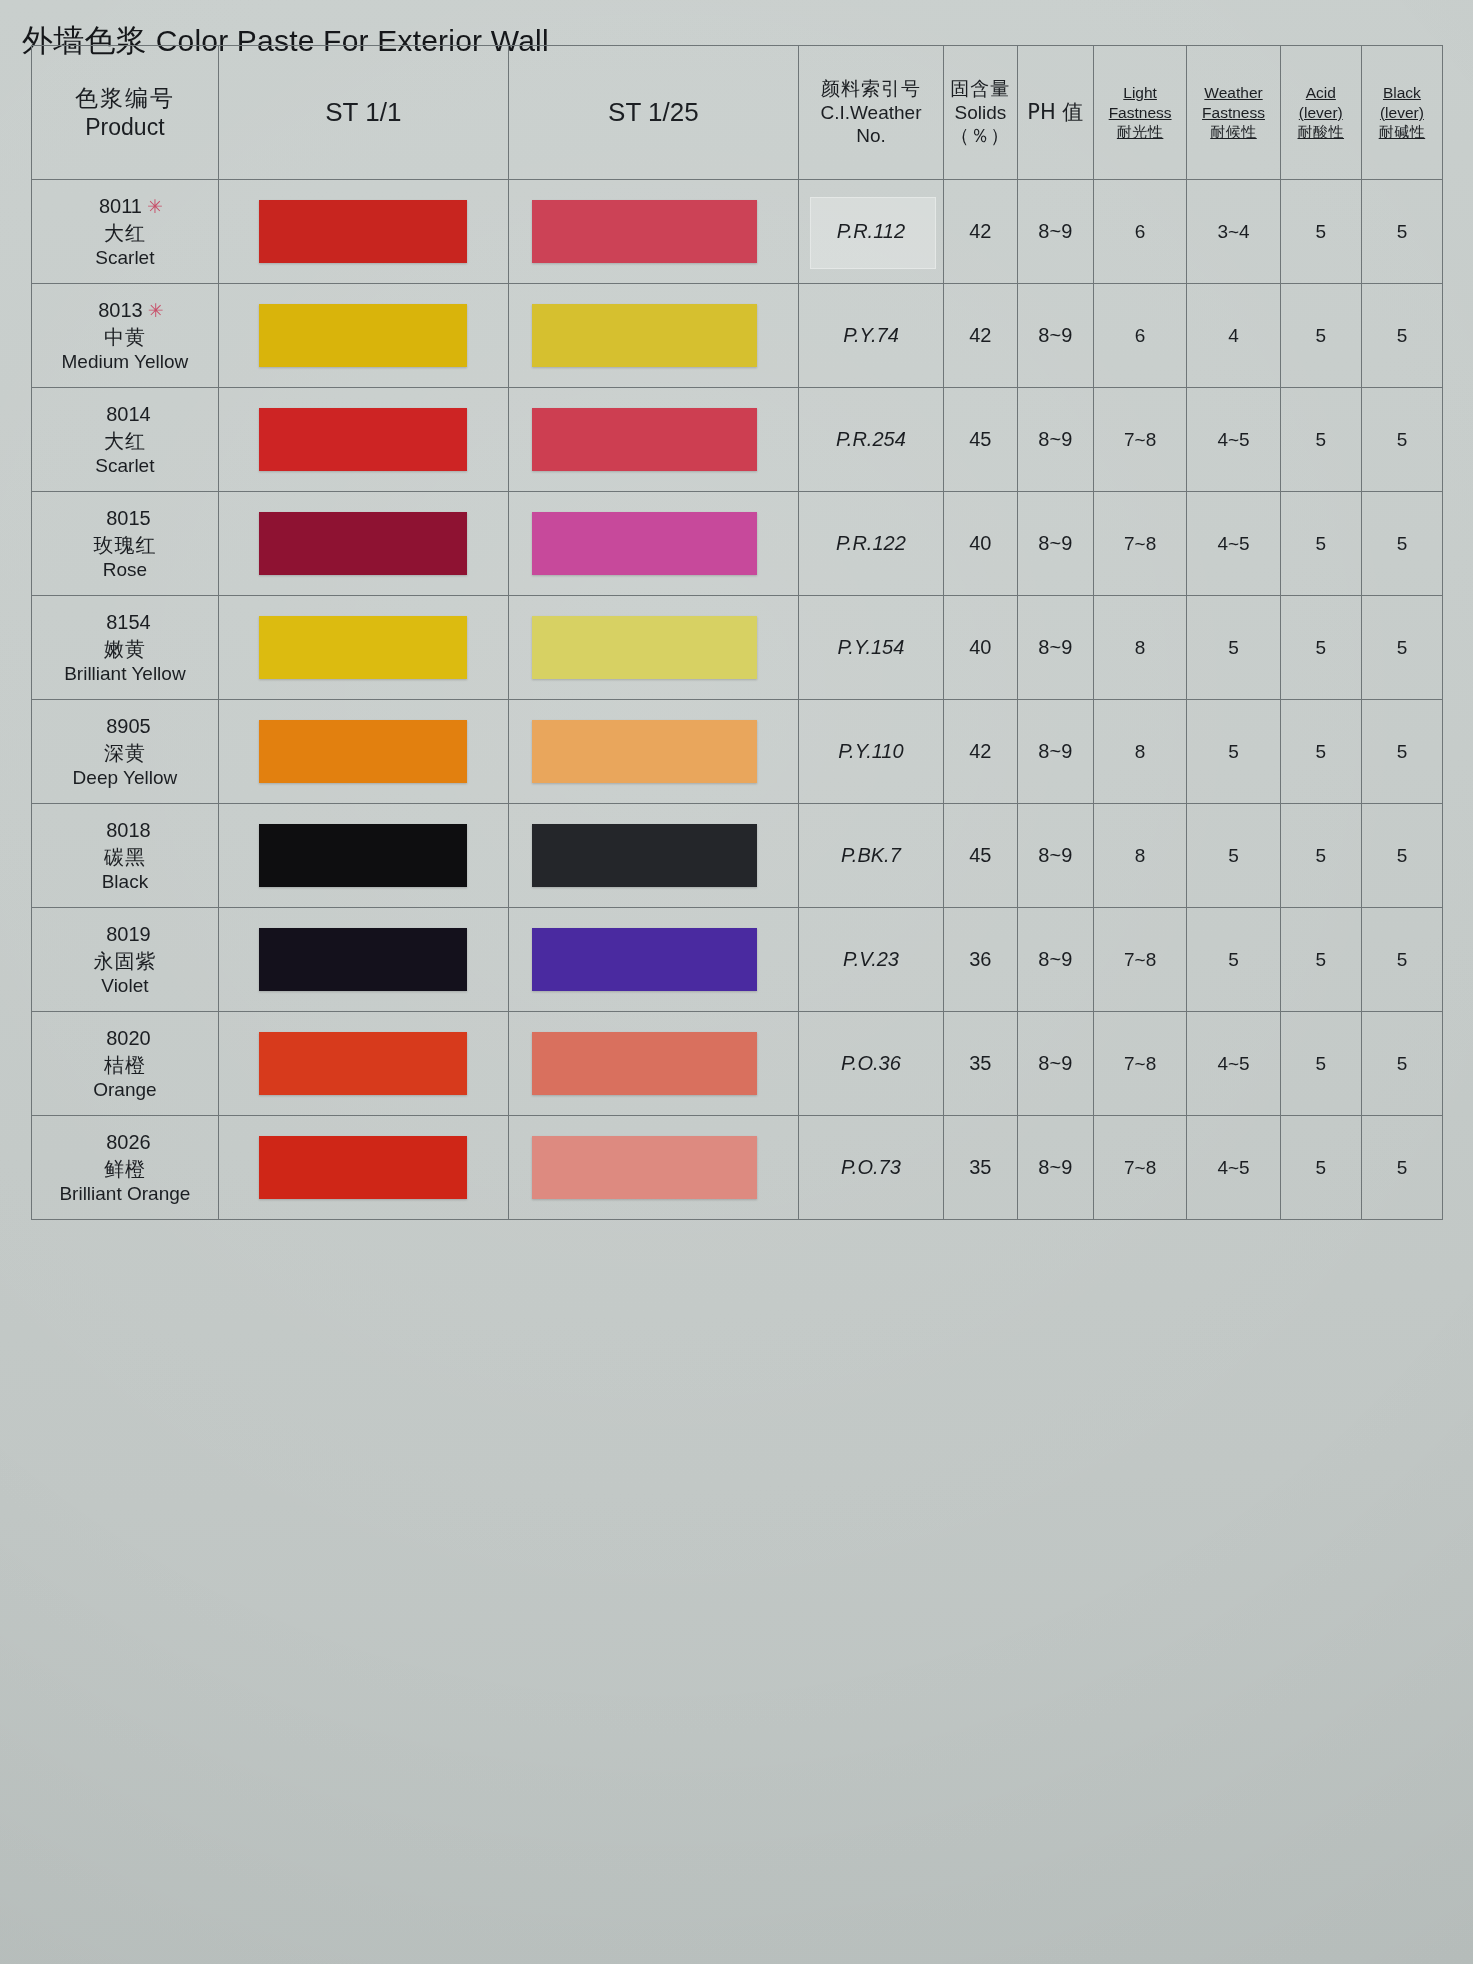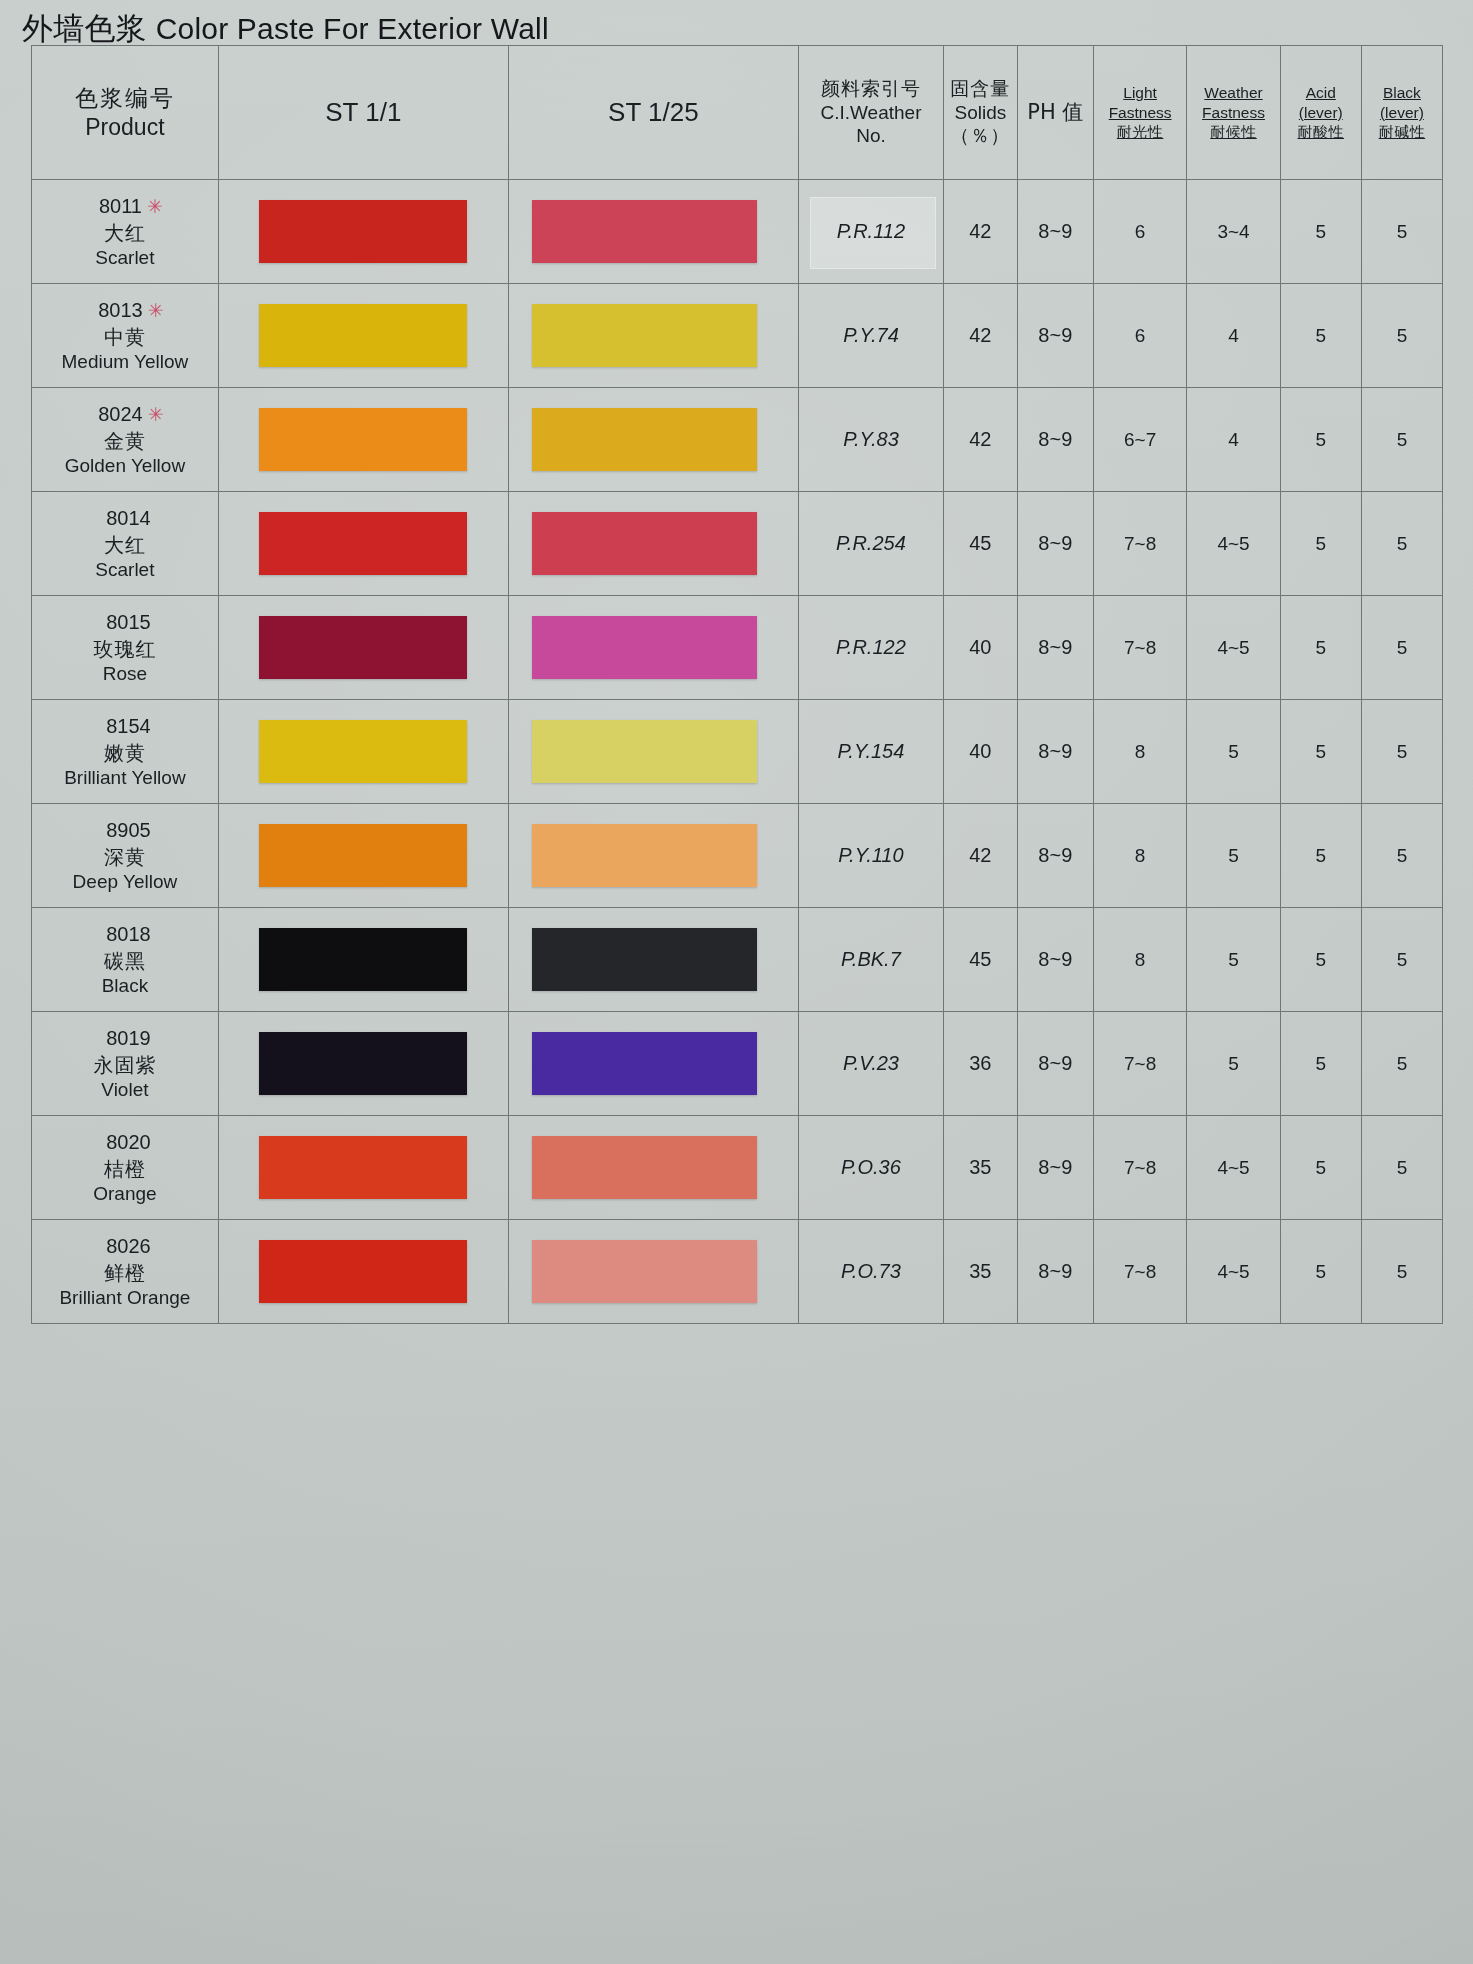--- a/index.html
+++ b/index.html
@@ -14,21 +14,21 @@
   
   #paper{
     position:absolute;inset:0;
     background:
       radial-gradient(ellipse 120% 90% at 45% 35%, rgba(255,255,255,0.10) 0%, rgba(255,255,255,0.0) 55%, rgba(0,0,0,0.055) 100%),
       linear-gradient(178deg,#c9cfcd 0%, #c5cbc9 40%, #c1c7c5 75%, #bcc3c1 100%);
   }
   #wrap{position:absolute;inset:0;}
 
   .title{
-    position:absolute;left:22px;top:8px;
+    position:absolute;left:22px;top:20px;
     font-size:31px;letter-spacing:0.2px;
     color:#15171a;white-space:nowrap;
   }
   .title .cn{font-family:"DejaVu Sans",sans-serif;font-size:31px;}
   .title .en{font-size:30px;}
 
   table.grid{
     position:absolute;left:31px;top:45px;
     width:1412px;
     border-collapse:collapse;
@@ -189,36 +189,20 @@
           </td>
           <td class="pig"><span class="pigtext">P.Y.74</span></td>
           <td class="num">42</td>
           <td class="num">8~9</td>
           <td class="small">6</td>
           <td class="small">4</td>
           <td class="small">5</td>
           <td class="small">5</td>
         </tr>
         <tr>
-          <td class="prod"><span class="code">8024</span><span class="star">✳</span><span class="cn">金黄</span><span class="en">Golden Yellow</span></td>
-          <td class="sw">
-            <span class="chip" style="background: rgb(235, 140, 24);"></span>
-          </td>
-          <td class="sw w25">
-            <span class="chip" style="background: rgb(220, 171, 29);"></span>
-          </td>
-          <td class="pig"><span class="pigtext">P.Y.83</span></td>
-          <td class="num">42</td>
-          <td class="num">8~9</td>
-          <td class="small">6~7</td>
-          <td class="small">4</td>
-          <td class="small">5</td>
-          <td class="small">5</td>
-        </tr>
-        <tr>
           <td class="prod"><span class="code">8014</span><span class="star"></span><span class="cn">大红</span><span class="en">Scarlet</span></td>
           <td class="sw">
             <span class="chip" style="background: rgb(205, 36, 36);"></span>
           </td>
           <td class="sw w25">
             <span class="chip" style="background: rgb(205, 62, 81);"></span>
           </td>
           <td class="pig"><span class="pigtext">P.R.254</span></td>
           <td class="num">45</td>
           <td class="num">8~9</td>

